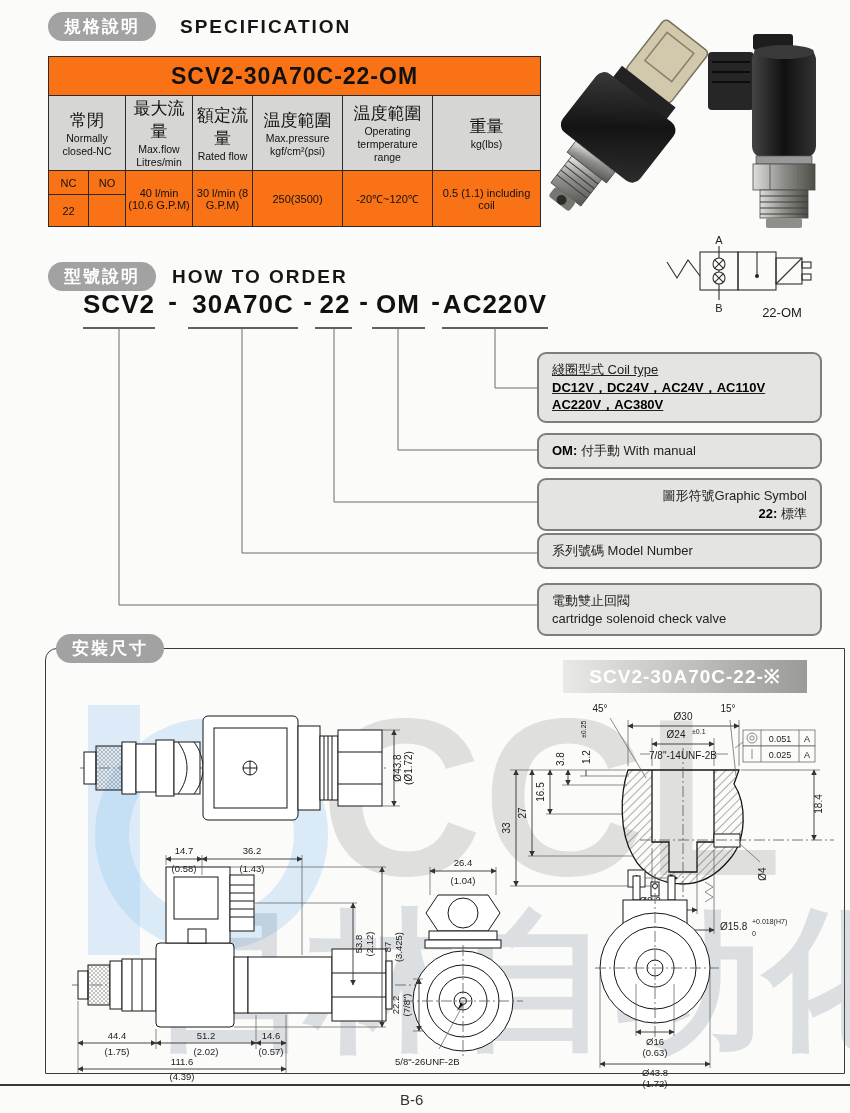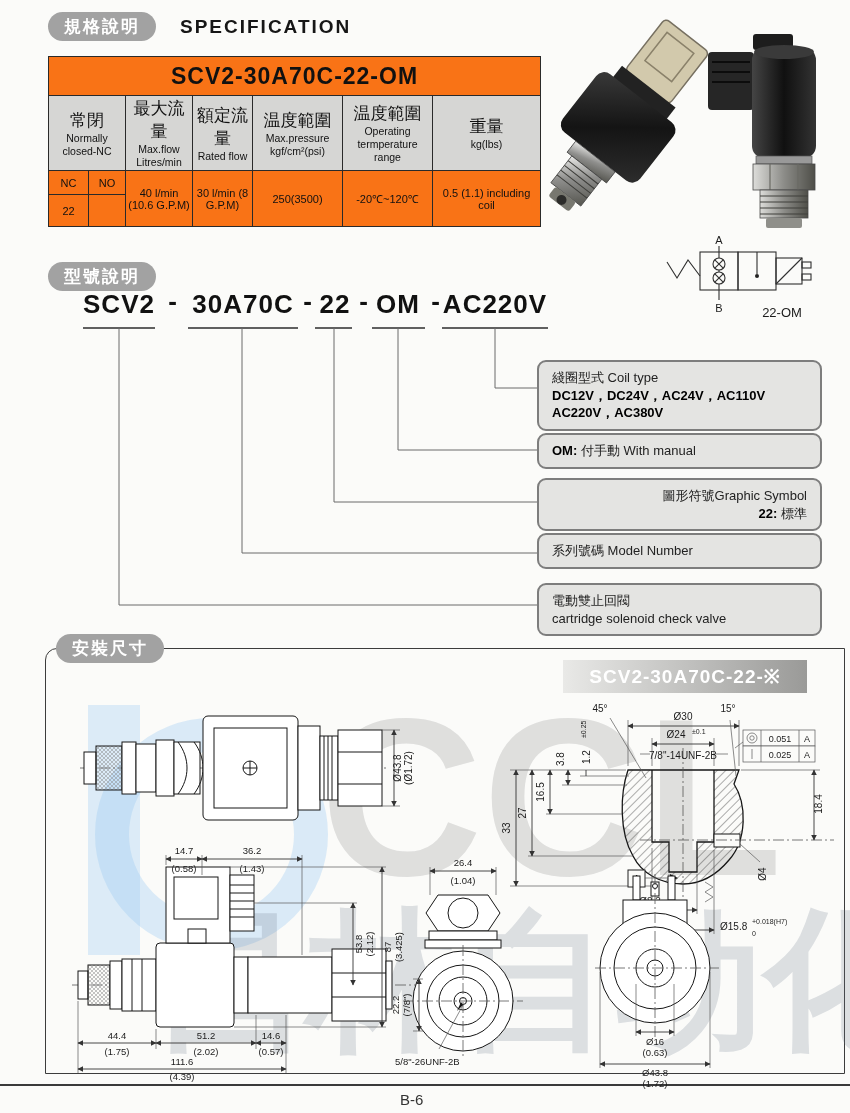--- a/index.html
+++ b/index.html
@@ -176,20 +176,21 @@
     <g stroke="#3e3e3a" stroke-width="1">
         <line x1="62" y1="168" x2="110" y2="168"></line>
         <line x1="62" y1="174" x2="110" y2="174"></line>
         <line x1="62" y1="180" x2="110" y2="180"></line>
         <line x1="62" y1="186" x2="110" y2="186"></line>
       </g>
     <rect x="68" y="190" width="36" height="10" rx="2" fill="#8f8f8a"></rect>
   </svg>
 
   <span class="abs pill" style="left:48px;top:262px;">型號說明</span>
+  <span class="abs sec-title" style="left:172px;top:266px;">HOW TO ORDER</span>
 
   <span class="abs code" style="left:80px;top:289px;width:78px;">SCV2</span>
   <span class="abs code" style="left:160px;top:286px;width:26px;">-</span>
   <span class="abs code" style="left:188px;top:289px;width:110px;">30A70C</span>
   <span class="abs code" style="left:296px;top:286px;width:24px;">-</span>
   <span class="abs code" style="left:316px;top:289px;width:38px;">22</span>
   <span class="abs code" style="left:352px;top:286px;width:24px;">-</span>
   <span class="abs code" style="left:372px;top:289px;width:52px;">OM</span>
   <span class="abs code" style="left:424px;top:286px;width:24px;">-</span>
   <span class="abs code" style="left:442px;top:289px;width:106px;">AC220V</span>
@@ -232,21 +233,21 @@
       <rect x="154" y="24" width="26" height="26" fill="none"></rect>
       <line x1="154" y1="50" x2="180" y2="24"></line>
       <rect x="180" y="28" width="9" height="6" fill="none"></rect>
       <rect x="180" y="40" width="9" height="6" fill="none"></rect>
     </g>
     <circle cx="135" cy="42" r="2" fill="#222"></circle>
     <text class="t11 mid" x="97" y="78">B</text>
     <text class="t13 mid" x="160" y="83">22-OM</text>
   </svg>
 
-  <div class="abs obox" style="left:537px;top:360px;width:255px;">
+  <div class="abs obox" style="left:537px;top:352px;width:255px;text-decoration:underline;">
     <span>綫圈型式 Coil type</span><br>
     <b>DC12V，DC24V，AC24V，AC110V</b><br>
     <b>AC220V，AC380V</b>
   </div>
   <div class="abs obox" style="left:537px;top:433px;width:255px;">
     <b>OM:</b>
     <span>付手動 With manual</span>
   </div>
   <div class="abs obox" style="left:537px;top:478px;width:255px;text-align:right;">
     <span>圖形符號Graphic Symbol</span><br>

